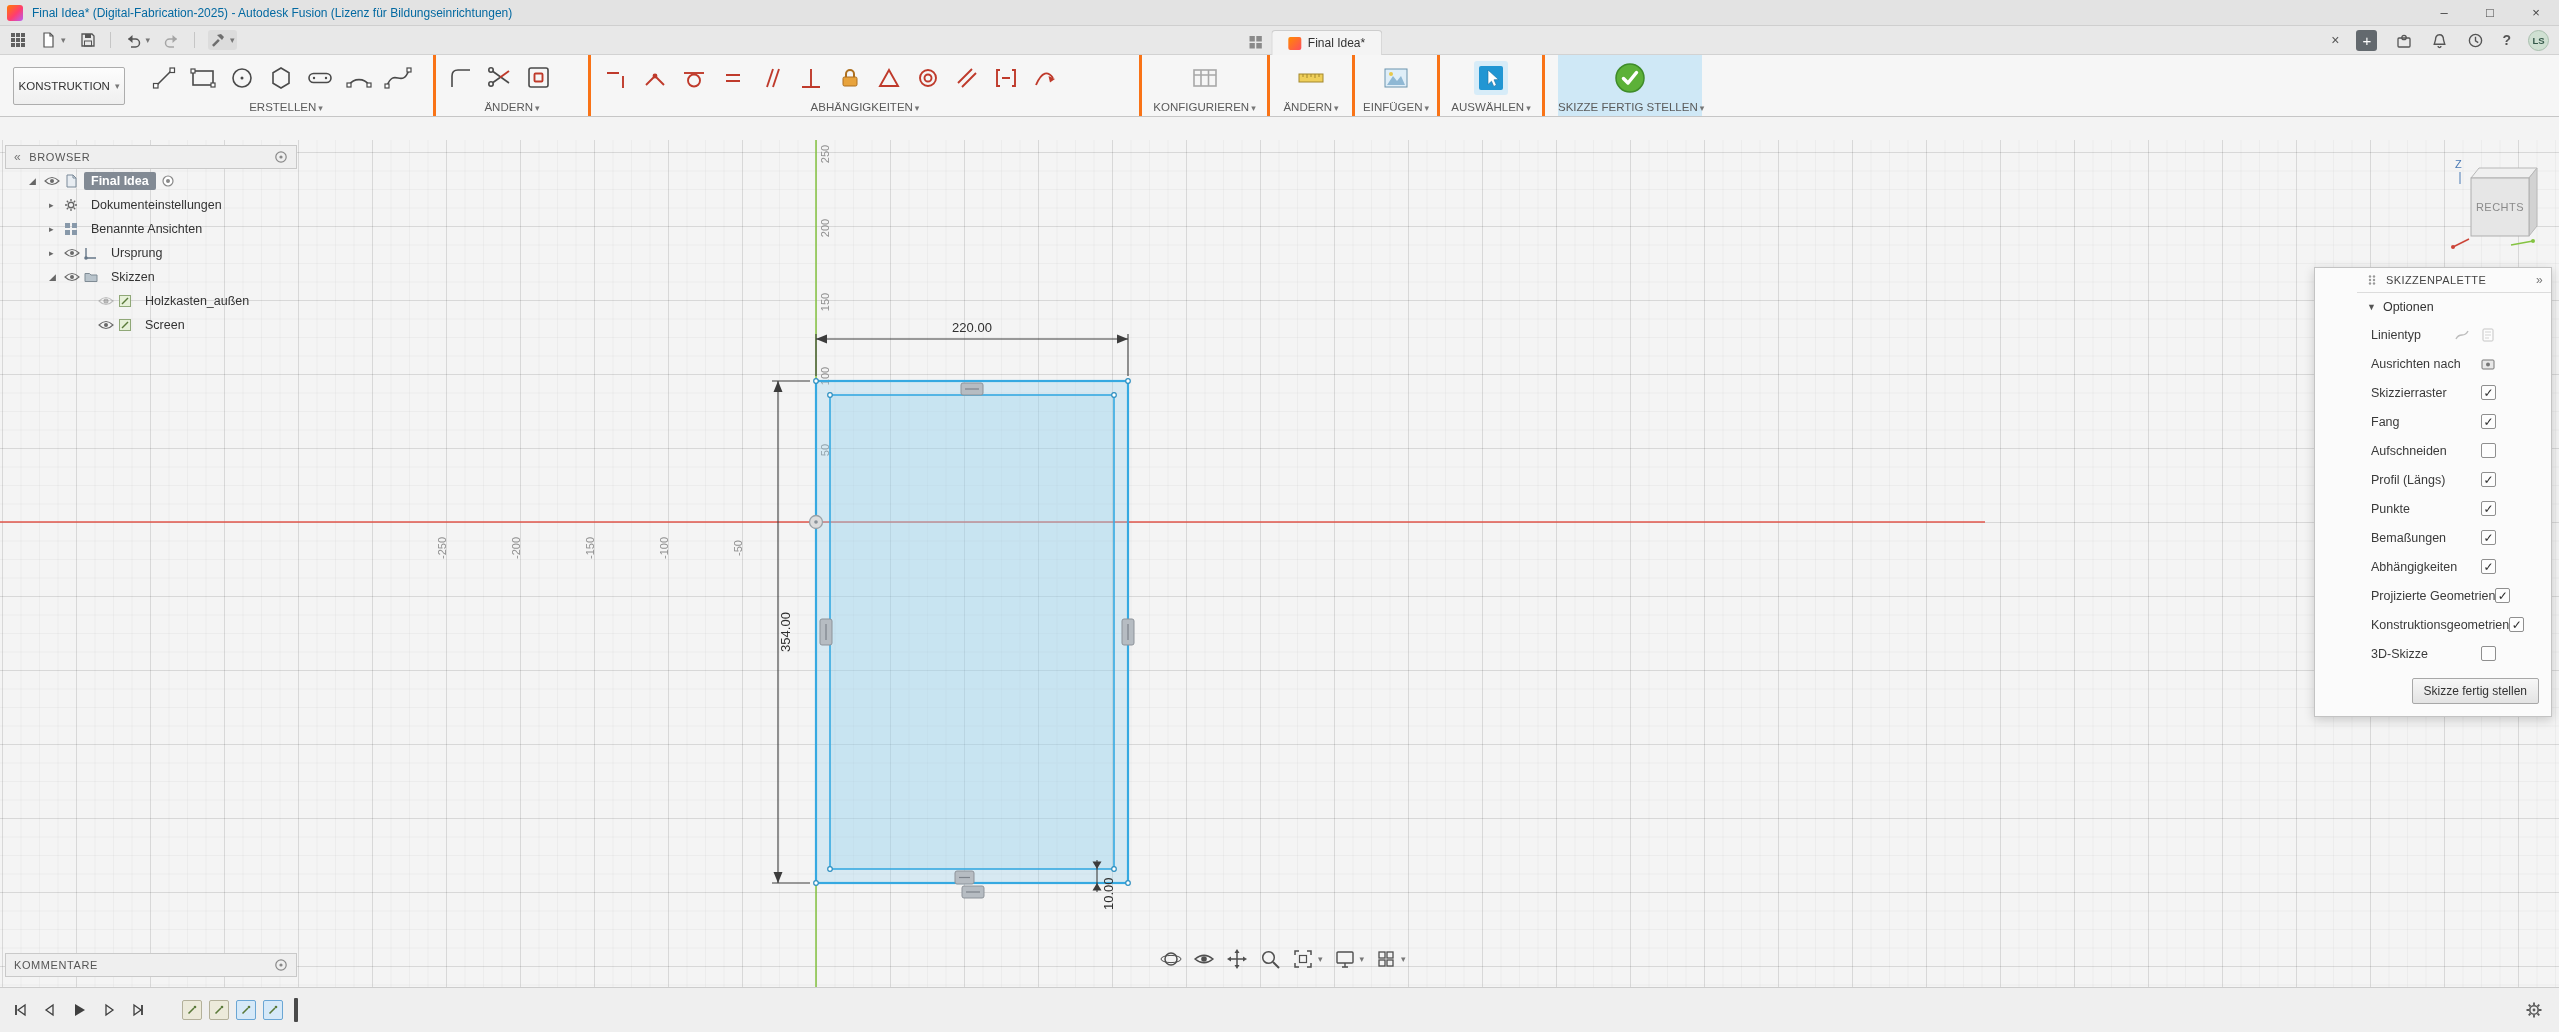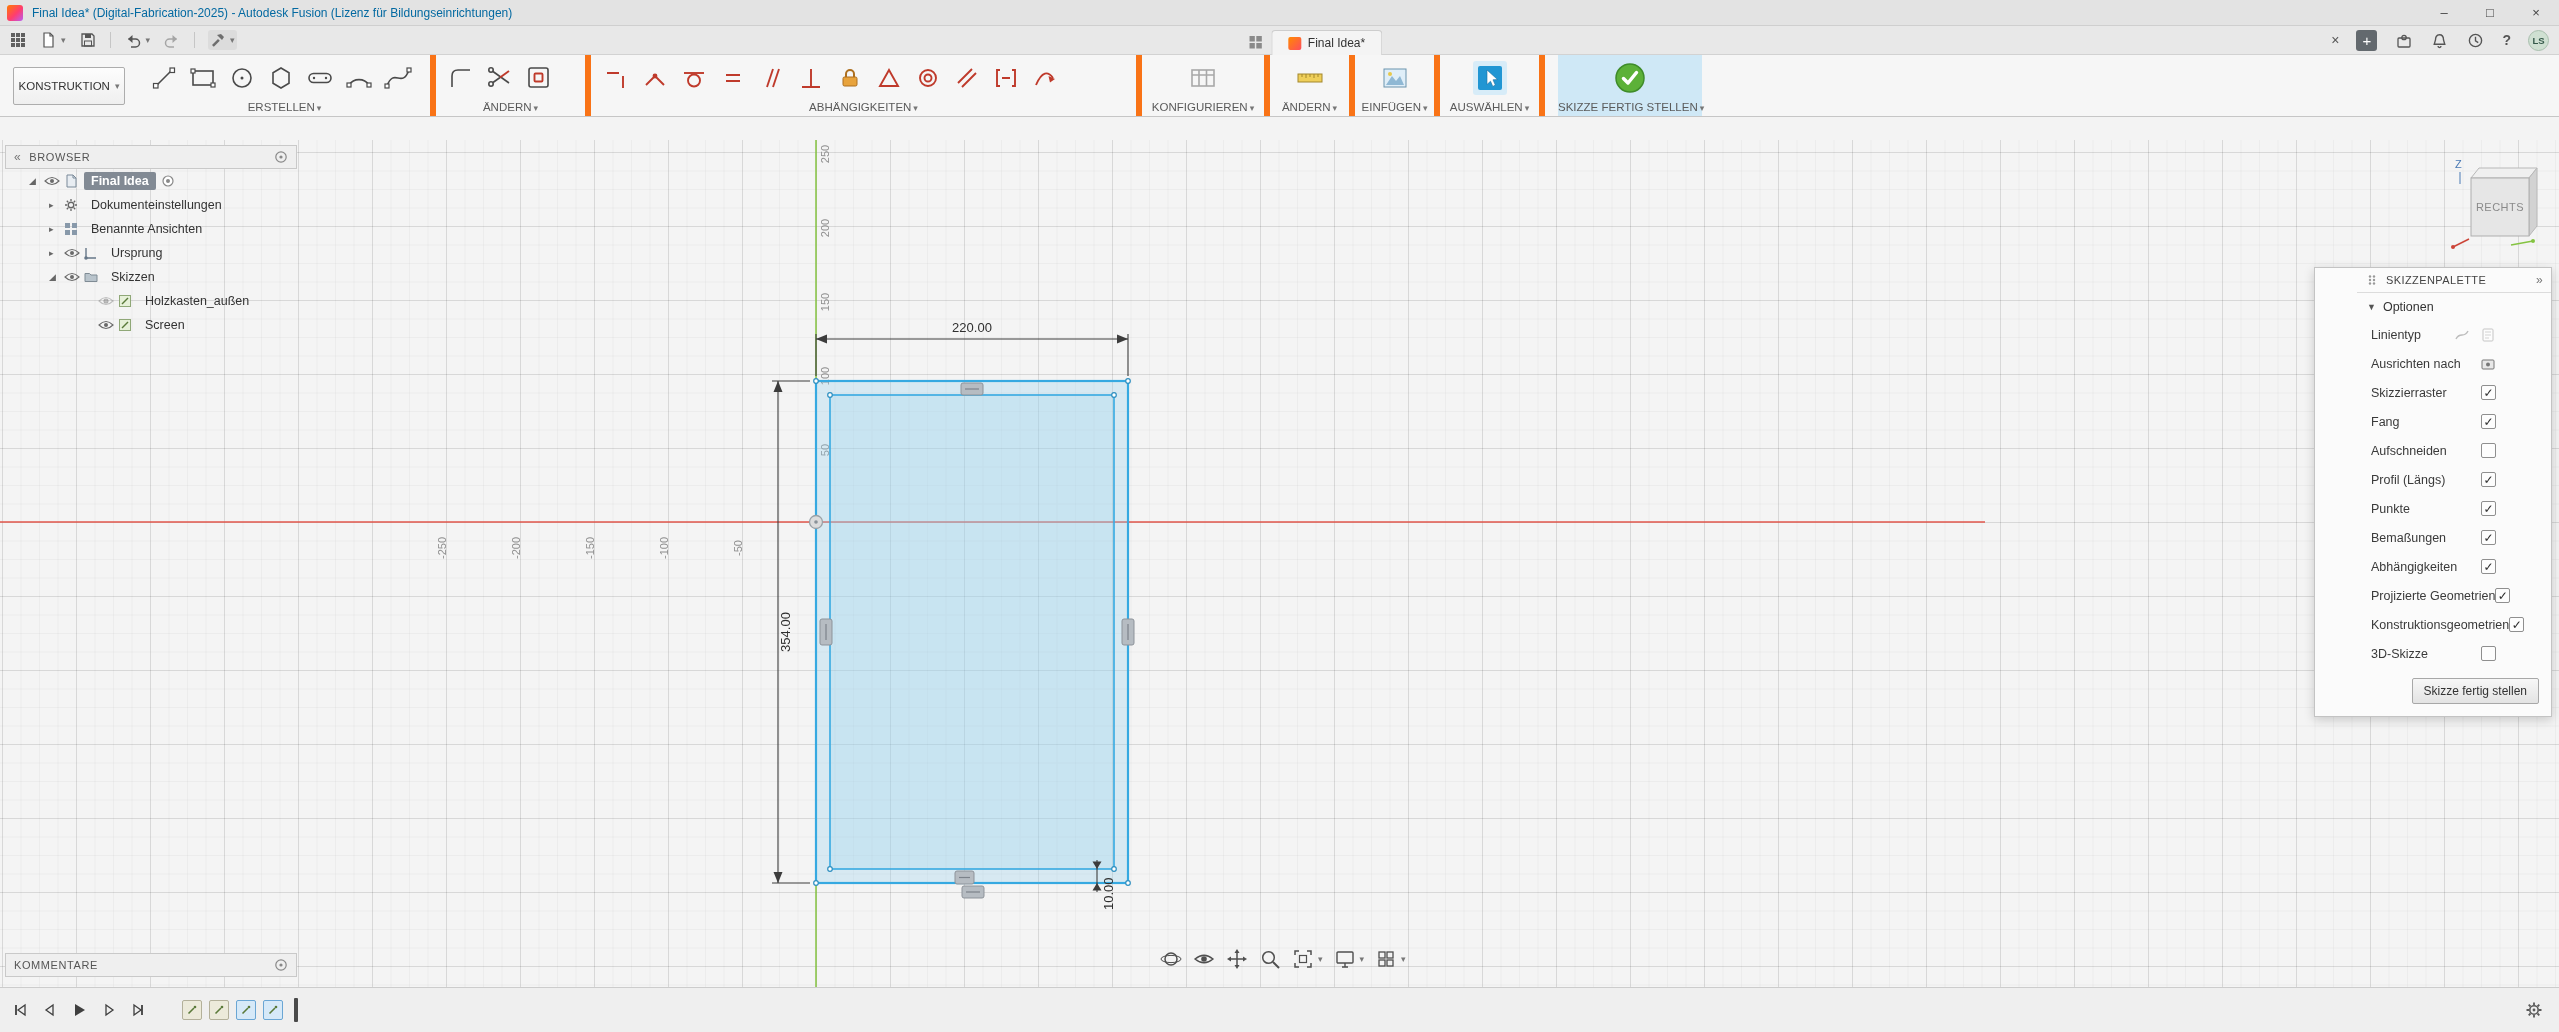--- a/index.html
+++ b/index.html
@@ -31,21 +31,21 @@
   .avatar{width:21px;height:21px;border-radius:50%;background:#cfe0d2;color:#35594a;font-size:9.5px;font-weight:bold;display:flex;align-items:center;justify-content:center;border:1px solid #a9bfae;}
 
   
   .ribbon-tabs{height:23px;background:#f2f2f2;display:flex;align-items:stretch;padding-left:139px;}
   .rtab{display:flex;align-items:center;padding:0 17px;font-size:12.5px;color:#4c4c4c;letter-spacing:.2px;white-space:nowrap;}
   .rtab.active{background:#d8ecf8;color:#1879ae;box-shadow:inset 0 -3px 0 #2b9fd8;}
 
   
   .toolbar{height:62px;background:#f6f6f6;border-bottom:1px solid #c6c6c6;display:flex;align-items:stretch;padding-left:139px;position:relative;}
   .konstruktion{position:absolute;left:13px;top:12px;width:112px;height:38px;border:1px solid #adadad;border-radius:2px;background:linear-gradient(#fdfdfd,#efefef);display:flex;align-items:center;justify-content:center;font-size:11.5px;color:#333;gap:3px;}
-  .tgroup{position:relative;border-right:6px solid #f97316;}
+  .tgroup{position:relative;border-right:3px solid #f97316;}
   .ticons{display:flex;align-items:center;gap:5px;height:42px;padding:3px 8px 0;}
   .tico{width:34px;height:34px;display:flex;align-items:center;justify-content:center;flex:none;}
   .tico.active-tool{background:#d7ecf8;border-radius:3px;}
   .tlabel{position:absolute;bottom:3px;left:0;right:0;text-align:center;font-size:11.5px;color:#5a5a5a;white-space:nowrap;}
   .fertig{margin-left:13px;background:#cfe8f6;border-right:none;width:144px;}
   .fertig .ticons{justify-content:center;}
   .s{stroke:#4a4a4a;fill:none;stroke-width:1.6;}
   .sf{fill:#fff;stroke:#4a4a4a;stroke-width:1.2;}
   .rs{stroke:#bf3a2b;fill:none;stroke-width:1.9;}
   .rsf{fill:#bf3a2b;}

